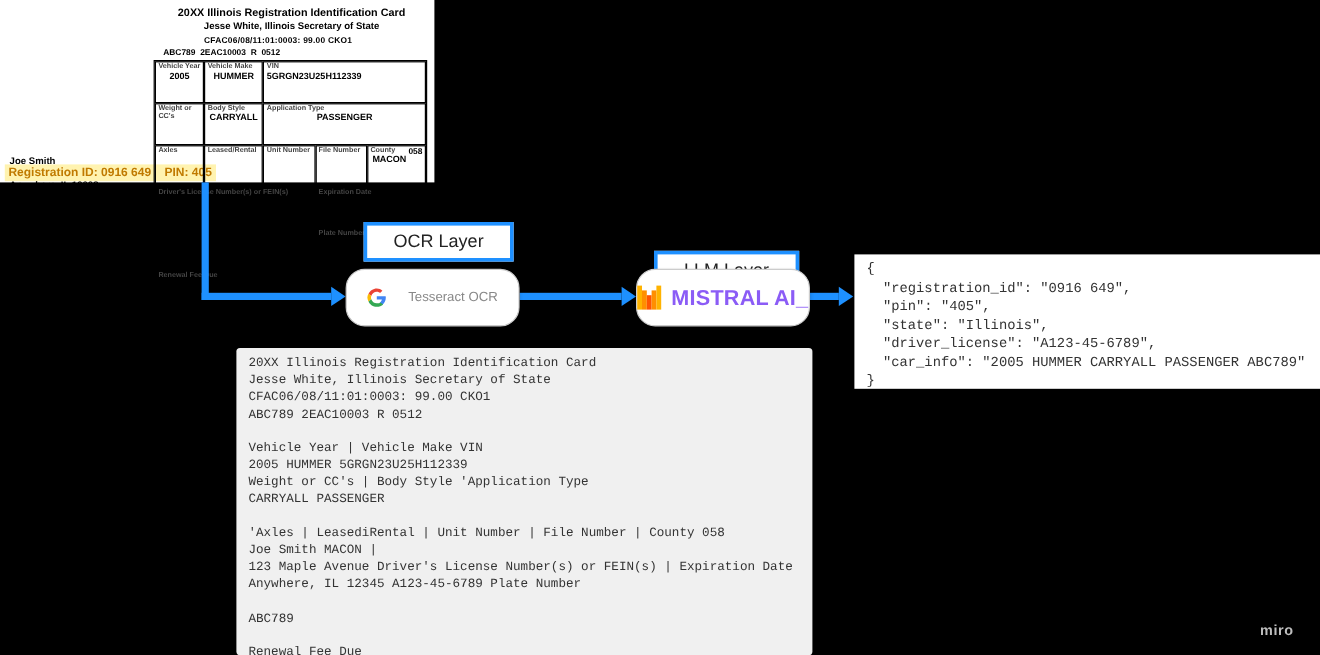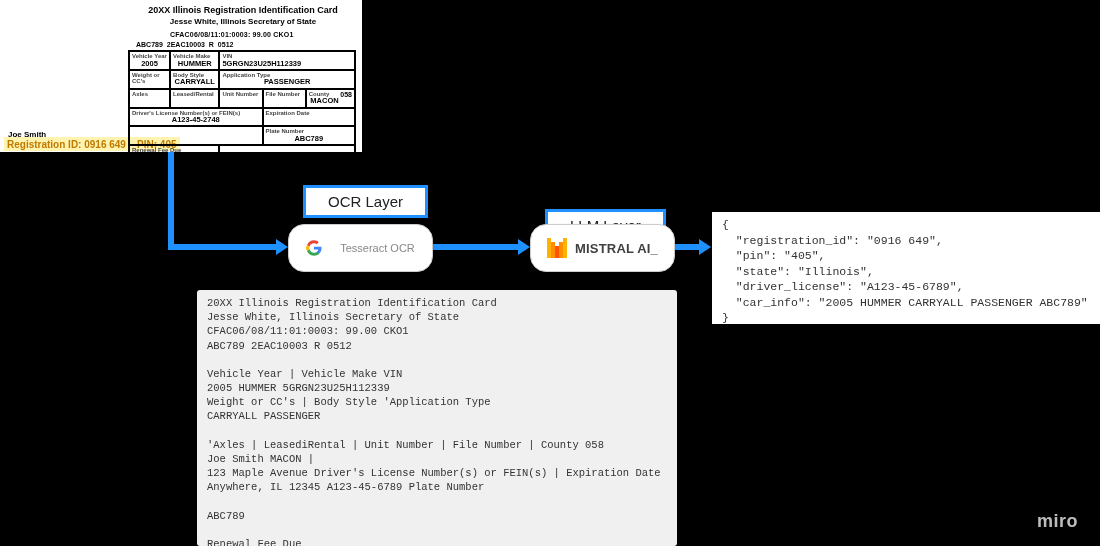--- a/index.html
+++ b/index.html
@@ -38,21 +38,21 @@
     font-size:10px; font-weight:bold; color:#c07a00;
     background:#fff3b0; padding:1.5px 3px;
   }
 
   .vgrid {
     position:absolute; left:128px; top:50px;
     width:228px; border:1px solid #000;
     font-size:6px; color:#444; font-weight:bold;
   }
   .vgrid tr td {
-    border:1px solid #000; padding:1px 2px 1px 2px;
+    border:1px solid #000; padding:1px 2px 17px 2px;
     vertical-align:top; line-height:1.1;
   }
   .vgrid .v { color:#000; font-size:7.5px; font-weight:bold; display:block; text-align:center; }
   .fee td { height:16px; }
 
   
   .layer-tag {
     position:absolute;
     background:#fff;
     border:3px solid #1e90ff;
@@ -71,21 +71,21 @@
     box-shadow:0 1px 3px rgba(0,0,0,.15);
     display:flex; align-items:center; justify-content:center;
     gap:8px;
     font-size:13px;
     color:#666;
   }
   .ocr-stage { left:288px; top:224px; width:145px; height:48px; gap:18px; }
   .llm-stage { left:530px; top:224px; width:145px; height:48px; }
 
   .tesseract-label { font-size:11px; color:#888; }
-  .mistral-label { font-size:13px; font-weight:bold; color:#404040; letter-spacing:0.2px; }
+  .mistral-label { font-size:18px; font-weight:bold; color:#8b5cf6; letter-spacing:0.2px; }
 
   
   .g-icon { width:16px; height:16px; position:relative; }
   .g-icon svg { width:16px; height:16px; }
 
   
   .m-icon { width:20px; height:20px; position:relative; }
   .m-icon .bar { position:absolute; width:4px; }
   .m-icon .b1 { left:0; top:0; height:20px; background:#ffb300; }
   .m-icon .b2 { left:4px; top:4px; height:16px; background:#ff8f00; }
@@ -139,21 +139,21 @@
   
   .a2 { left:433px; top:244px; width:85px; height:6px; }
   .a2head { left:518px; top:239px; }
   
   .a3 { left:675px; top:244px; width:24px; height:6px; }
   .a3head { left:699px; top:239px; }
 
   
   .miro {
     position:absolute; right:22px; bottom:14px;
-    color:#bdbdbd; font-weight:bold; font-size:18px;
+    color:#bdbdbd; font-weight:bold; font-size:12px;
     letter-spacing:0.5px; font-family:Arial,sans-serif;
   }
 </style>
 </head>
 <body>
 
 <div class="card">
   <div class="card-head">20XX  Illinois Registration Identification Card</div>
   <div class="card-sub">Jesse White, Illinois Secretary of State</div>
   <div class="card-codes1">CFAC06/08/11:01:0003:     99.00 CKO1</div>

